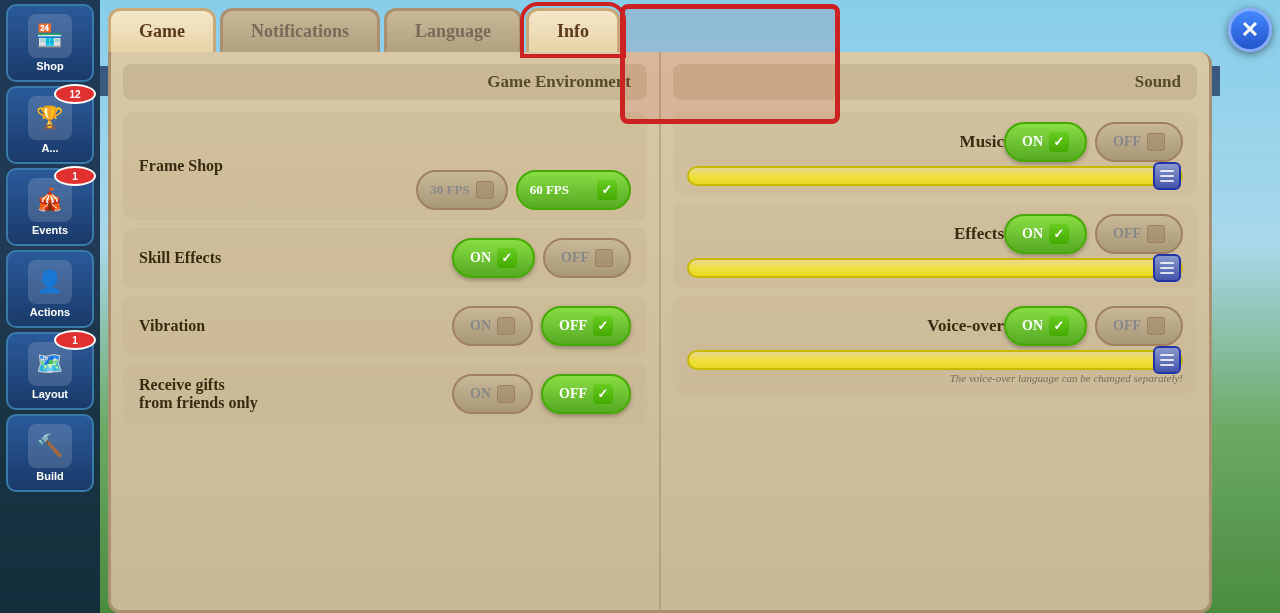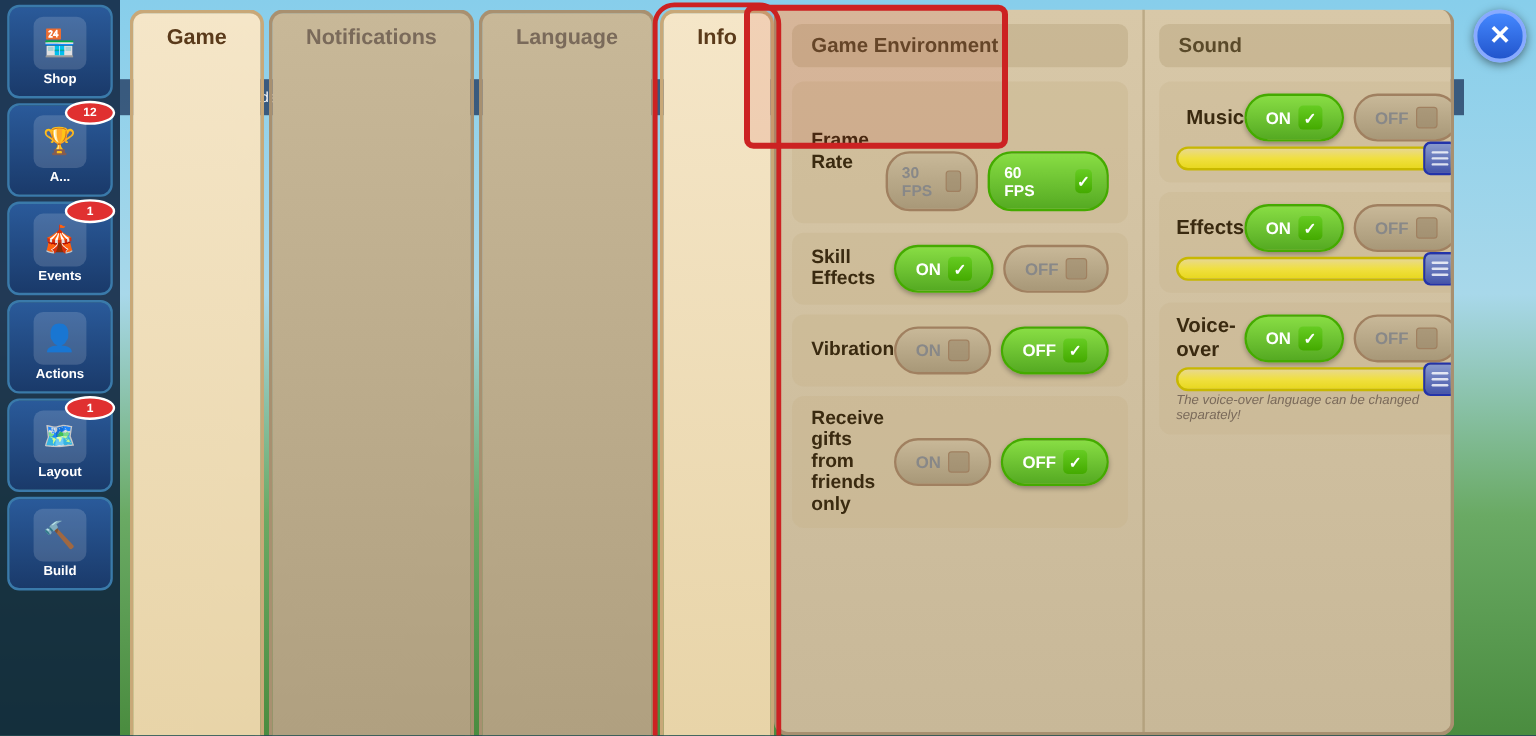--- a/index.html
+++ b/index.html
@@ -124,22 +124,23 @@
 
     
     .dialog {
       position: absolute;
       left: 100px;
       top: 0;
       right: 60px;
       bottom: 0;
       z-index: 5;
       display: flex;
-      flex-direction: row;
+      flex-direction: column;
       padding: 8px 8px 0 8px;
+      font-family: Liberation Serif, serif;
     }
 
     
     .tabs {
       display: flex;
       flex-direction: row;
       gap: 4px;
       padding-bottom: 0;
       position: relative;
       z-index: 6;
@@ -198,21 +199,21 @@
       padding: 12px;
       display: flex;
       flex-direction: column;
       gap: 8px;
     }
 
     .section-header {
       background: rgba(180,160,120,0.4);
       border-radius: 8px;
       padding: 8px 16px;
-      text-align: left;
+      text-align: right;
       font-size: 17px;
       font-weight: bold;
       color: #5a4a2a;
       margin-bottom: 4px;
     }
 
     .setting-row {
       background: rgba(200,180,140,0.4);
       border-radius: 10px;
       padding: 10px 16px;
@@ -479,21 +480,21 @@
       <span>Info</span>
     </div>
   </div>
 
   <div class="dialog-body">
 
     <div class="left-panel">
       <div class="section-header">Game Environment</div>
 
       <div class="setting-row">
-        <span class="setting-label">Frame Rate</span>
+        <span class="setting-label">Frame Shop</span>
         <div class="toggle-group">
           <div class="fps-btn inactive">
             <span>30 FPS</span>
             <span class="square-icon"></span>
           </div>
           <div class="fps-btn active">
             <span>60 FPS</span>
             <span class="checkmark">✓</span>
           </div>
         </div>

